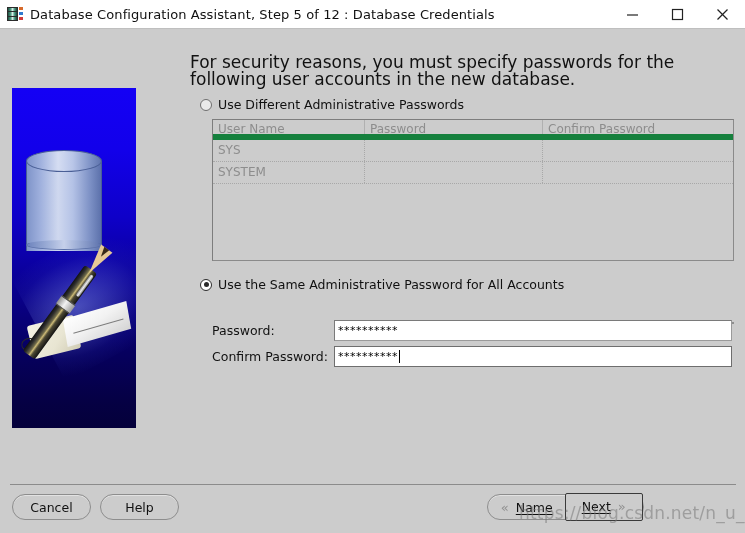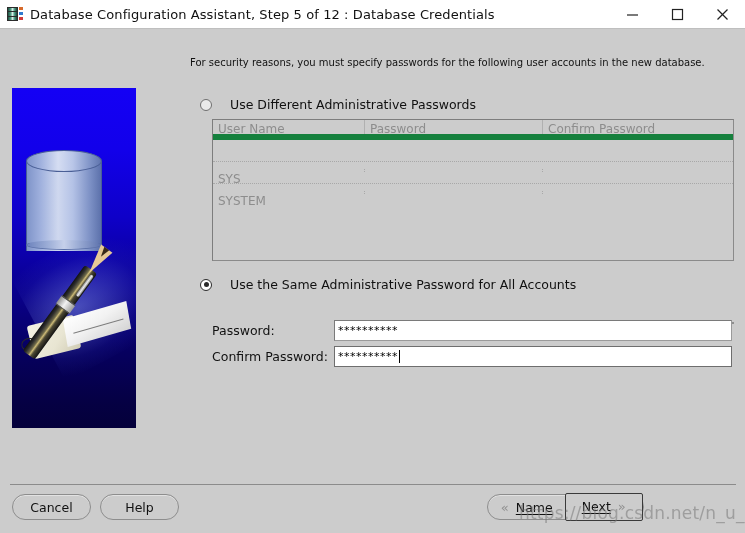--- a/index.html
+++ b/index.html
@@ -236,30 +236,30 @@
     border-left: 3px solid transparent;
     border-right: 3px solid transparent;
     border-top: 10px solid #3a2a18;
   }
 
   
   .intro {
     position: absolute;
     left: 190px; top: 54px;
     width: 548px;
-    font-size: 10px;
+    font-size: 17px;
     line-height: 17px;
     color: #111;
   }
 
   .radio-row {
     position: absolute;
     display: flex;
     align-items: center;
-    gap: 18px;
+    gap: 6px;
     font-size: 12.5px;
     color: #111;
   }
   #radio-diff { left: 200px; top: 97px; }
   #radio-same { left: 200px; top: 277px; }
 
   .radio {
     width: 12px; height: 12px;
     border-radius: 50%;
     box-sizing: border-box;
@@ -316,21 +316,20 @@
     border-bottom: 1px dotted #a8a8a8;
     box-sizing: border-box;
   }
   .td {
     font-size: 12px;
     color: #8d8d8d;
     padding: 3px 0 0 5px;
     box-sizing: border-box;
     border-right: 1px dotted #a8a8a8;
     white-space: nowrap;
-    margin-top: 29px;
   }
   .td:last-child { border-right: none; }
 
   
   .field-row {
     position: absolute;
     display: flex;
     align-items: center;
     height: 21px;
     margin-top: 22px;

